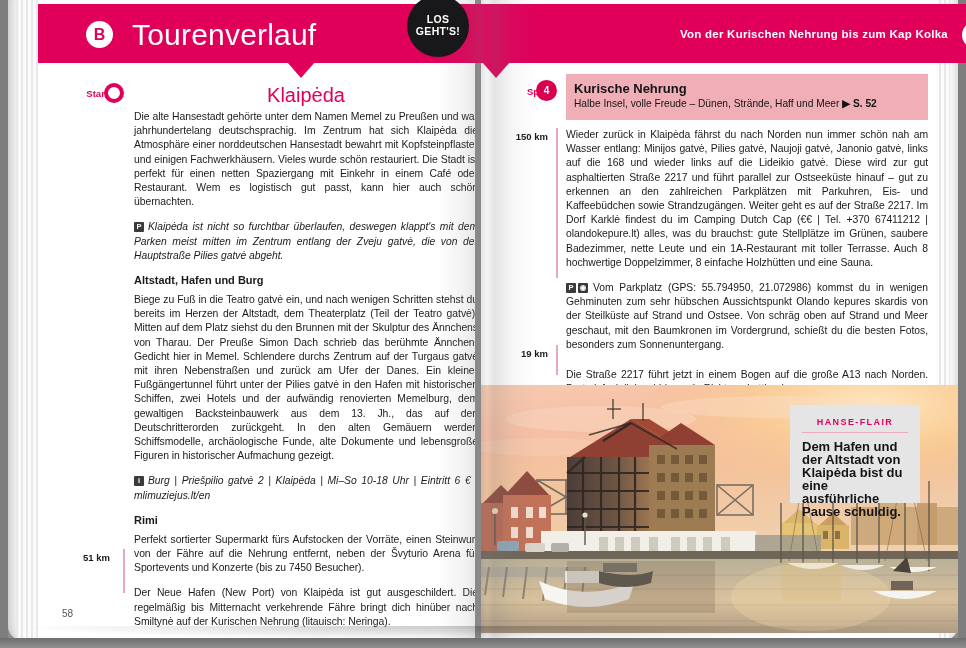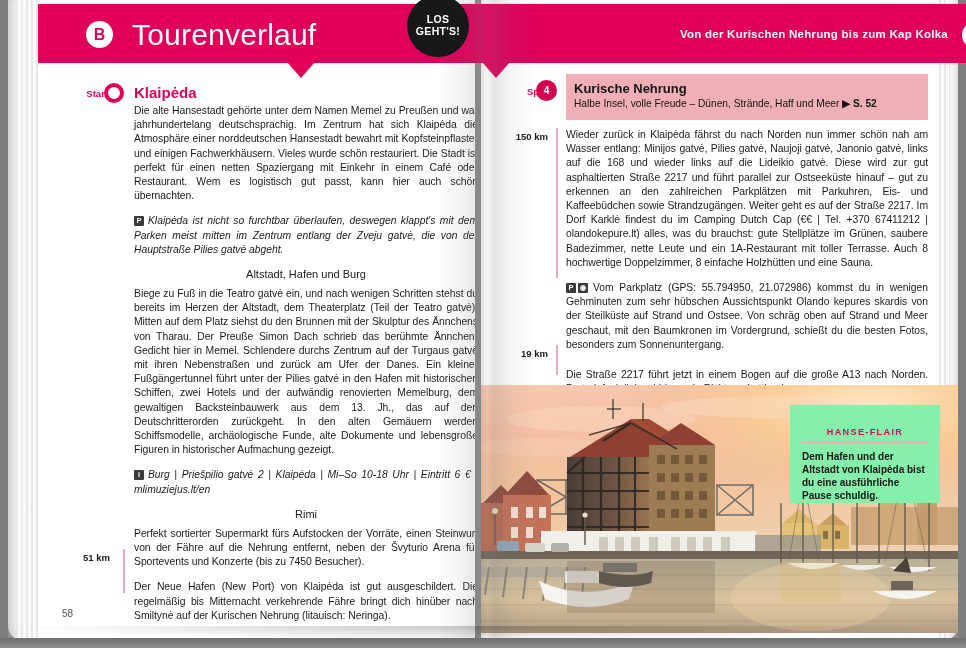--- a/index.html
+++ b/index.html
@@ -88,23 +88,23 @@
   
   .col { position:absolute; font-size:10.4px; color:#1a1a1a; }
   .col-left  { left:126px; top:84px;  width:344px; }
   .col-right { left:566px; top:128px; width:362px; }
 
   p.body {
     text-align:justify; line-height:14.2px; margin-bottom:11px;
     font-size:10.4px; letter-spacing:-.05px;
   }
   .h-spot {
-    color:#e0005a; font-size:15px; font-weight:700; margin-bottom:3px;
-  }
-  .h-sub { font-size:11px; font-weight:400; margin:0 0 7px 0;text-align:center; }
+    color:#e0005a; font-size:20px; font-weight:400; margin-bottom:3px;text-align:center;
+  }
+  .h-sub { font-size:11px; font-weight:700; margin:0 0 7px 0; }
 
   
   .km-label {
     position:absolute; font-size:9.5px; font-weight:700; color:#1a1a1a;
     text-align:right; width:54px;
   }
   .start-label {
     position:absolute; font-size:9.5px; font-weight:700; color:#e0005a;
     text-align:right; width:44px;
   }
@@ -142,29 +142,29 @@
   .spot-bar .s b { font-weight:700; }
 
   
   .photo {
     position:absolute; left:481px; top:385px; width:477px; height:248px;
     overflow:hidden;
   }
   .photo svg { display:block; }
 
   .flair {
-    position:absolute; left:790px; top:405px; width:150px; height:98px;
-    background:#86efac; padding:22px 12px 0 12px; z-index:5;
+    position:absolute; left:790px; top:405px; width:130px; height:98px;
+    background:#e5e5e5; padding:12px 12px 0 12px; z-index:5;
   }
   .flair .ttl {
     color:#e0005a; font-size:9px; font-weight:700; letter-spacing:1.4px;
     text-align:center; margin-bottom:5px;
   }
   .flair hr { border:0; border-top:1px solid #f0a8be; margin:0 0 7px 0; }
-  .flair .txt { font-size:10px; font-weight:700; line-height:13px; color:#141414; }
+  .flair .txt { font-size:13px; font-weight:700; line-height:13px; color:#141414; }
 
   .pageno { position:absolute; left:54px; top:608px; font-size:10px; color:#555; }
 </style>
 </head>
 <body>
 
 <div class="book">
 
   <div class="frame-left"></div>
   <div class="frame-right"></div>

